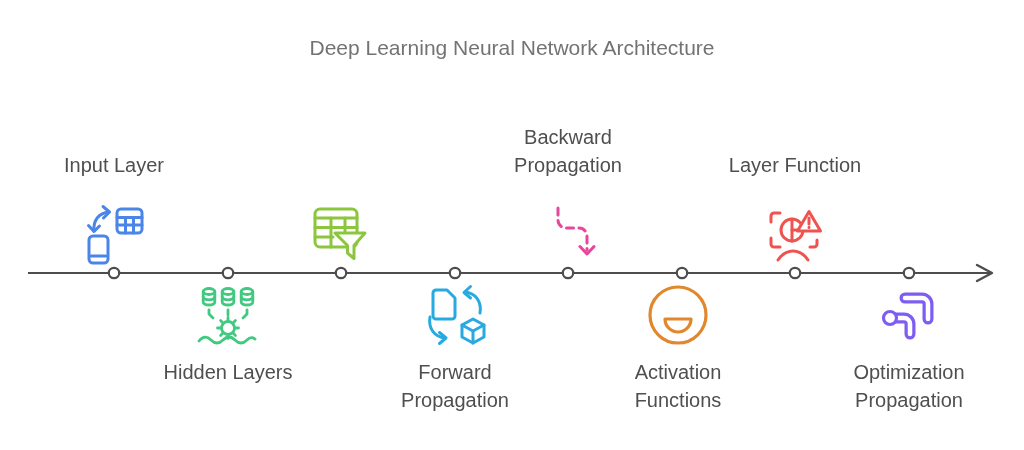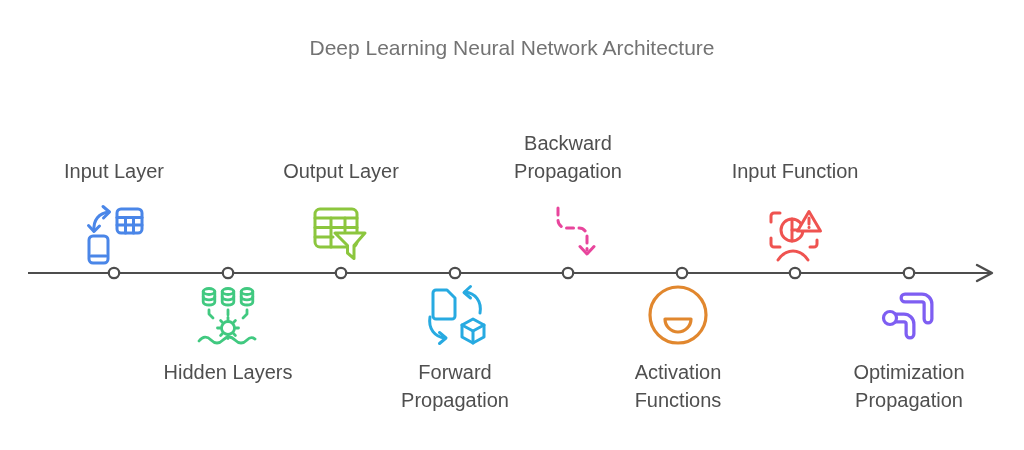--- a/index.html
+++ b/index.html
@@ -14,21 +14,21 @@
   .timeline-svg { position:absolute; left:0; top:261px; }
   .item {
     position:absolute; width:150px;
     display:flex; flex-direction:column; align-items:center;
   }
   .item.above { bottom:183px; }
   .item.below { top:283px; }
   .label {
     font-size:20px; line-height:28px; color:#4f4f4f; text-align:center;
   }
-  .item.above .label { margin-bottom:18px; }
+  .item.above .label { margin-bottom:24px; }
   .item.below .label { margin-top:11px; }
   .icon svg { display:block; }
   .c-blue   { color:#4a86e8; }
   .c-green  { color:#41c980; }
   .c-lime   { color:#8cc63e; }
   .c-cyan   { color:#27aae1; }
   .c-pink   { color:#e8459c; }
   .c-orange { color:#e1872e; }
   .c-red    { color:#ef5350; }
   .c-purple { color:#7e5ef2; }
@@ -95,21 +95,20 @@
         <rect x="7" y="33" width="19" height="27" rx="4"></rect>
         <path d="M9 53h15"></path>
         <path d="M12 28c-1-11 5-18 15-19"></path>
         <path d="M21 3.5L27.5 9l-6 6"></path>
         <path d="M6.5 22.5l5.5 6 5.5-5.5"></path>
       </svg>
     </span>
   </div>
 
   <div class="item above c-lime" style="left:266px">
-    <div class="label">Output Layer</div>
     <span class="icon">
       <svg width="64" height="64" viewBox="0 0 64 64" fill="none" stroke="currentColor" stroke-width="3" stroke-linecap="round" stroke-linejoin="round">
         <rect x="6" y="6" width="42" height="38" rx="5"></rect>
         <path d="M6 15h42"></path>
         <path d="M22 15v29"></path>
           <path d="M36 15v13"></path>
         <path d="M6 24.5h42"></path>
           <path d="M6 34h18"></path>
         <path d="M26 30h30L45 42.5v13L38.5 50v-7.5L26 30Z" fill="#ffffff"></path>
       </svg>
@@ -146,21 +145,21 @@
     <span class="icon">
       <svg width="64" height="64" viewBox="0 0 64 64" fill="none" stroke="currentColor" stroke-width="3.2" stroke-linecap="round" stroke-linejoin="round">
         <circle cx="32" cy="32" r="28"></circle>
         <path d="M19 36h26a13 13 0 0 1-26 0Z"></path>
       </svg>
     </span>
     <div class="label">Activation Functions</div>
   </div>
 
   <div class="item above c-red" style="left:720px">
-    <div class="label">Input Function</div>
+    <div class="label">Layer Function</div>
     <span class="icon">
       <svg width="64" height="64" viewBox="0 0 64 64" fill="none" stroke="currentColor" stroke-width="3" stroke-linecap="round" stroke-linejoin="round">
         <path d="M8 19v-6c0-1.7 1.3-3 3-3h6"></path>
         <path d="M8 35v6c0 1.7 1.3 3 3 3h6"></path>
         <path d="M47 44h4c1.7 0 3-1.3 3-3v-4"></path>
         <circle cx="29" cy="27" r="11"></circle>
         <path d="M29 16v22"></path>
           <path d="M29 27h15"></path>
         <path d="M46 8.5L57.5 28h-23L46 8.5Z" fill="#ffffff"></path>
         <path d="M46 15v6"></path>

